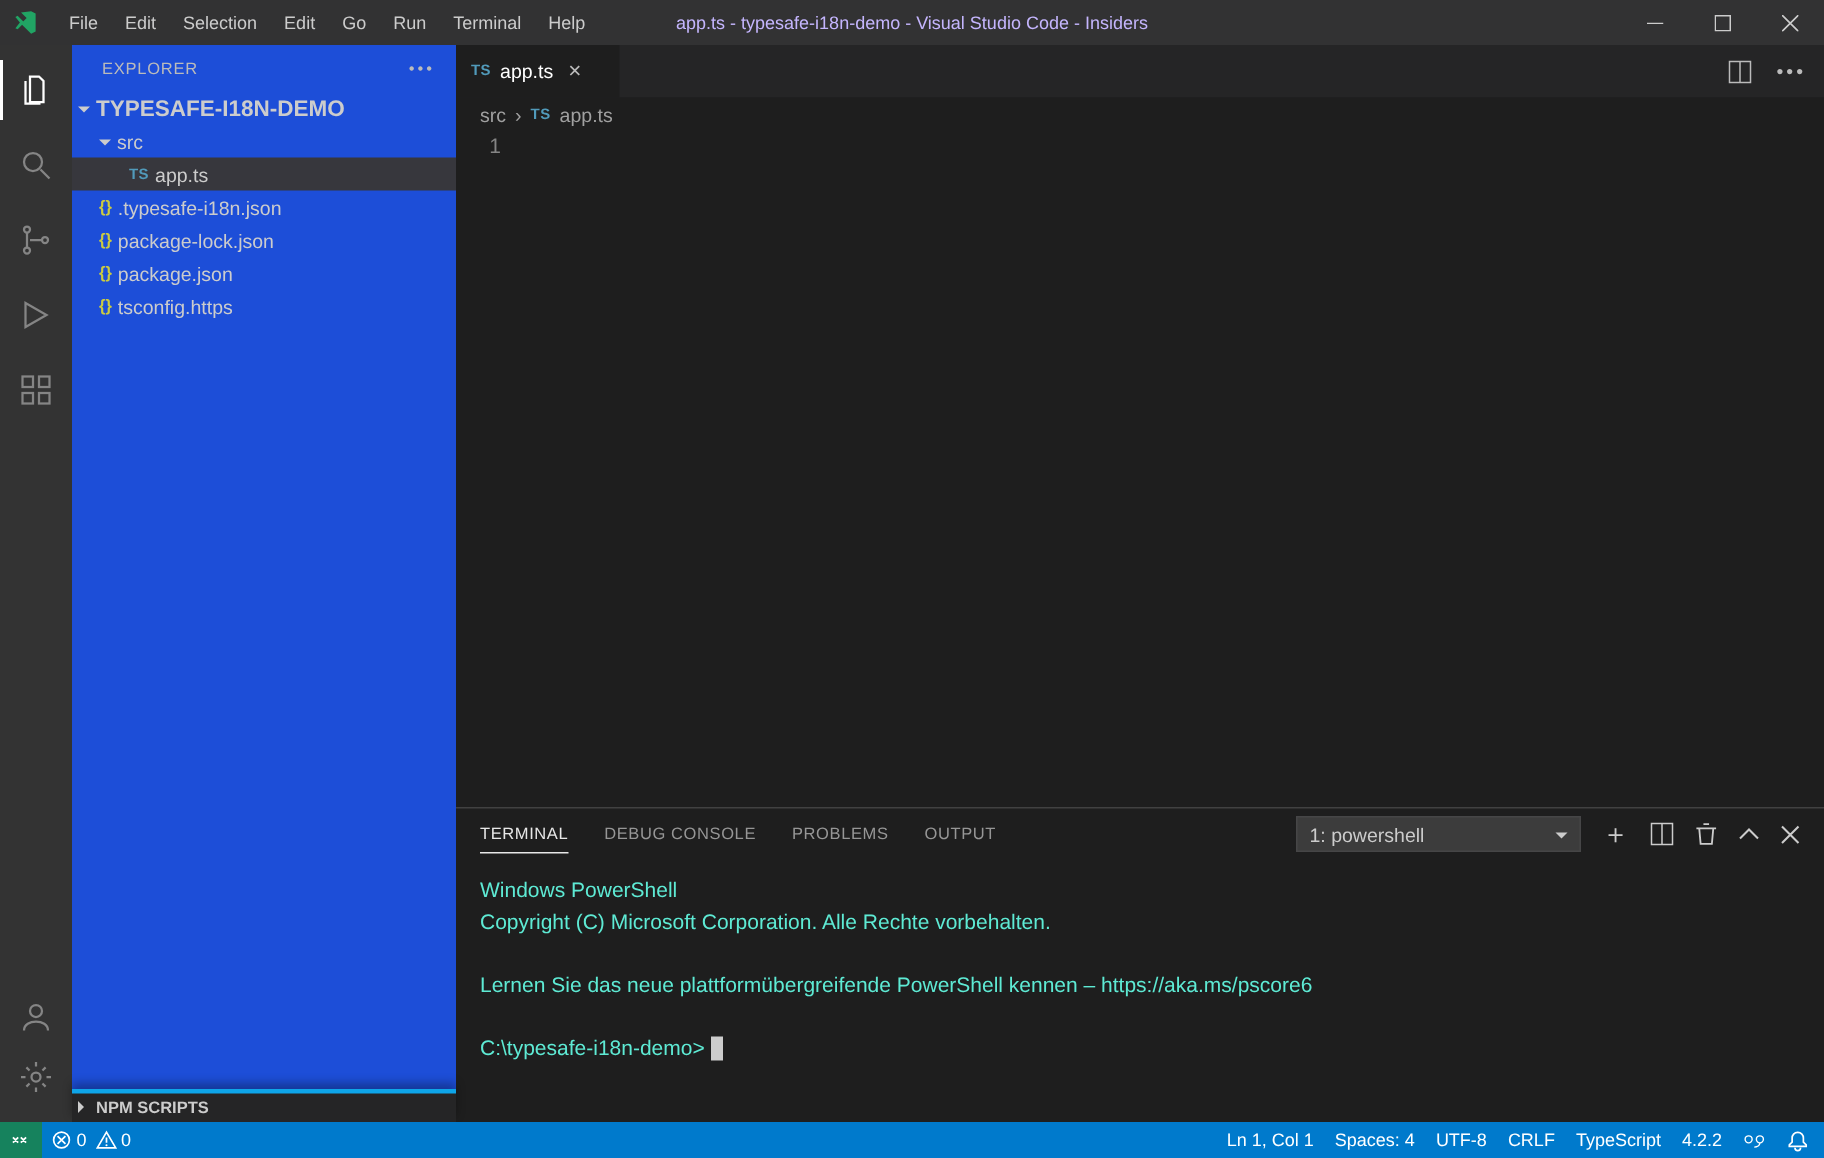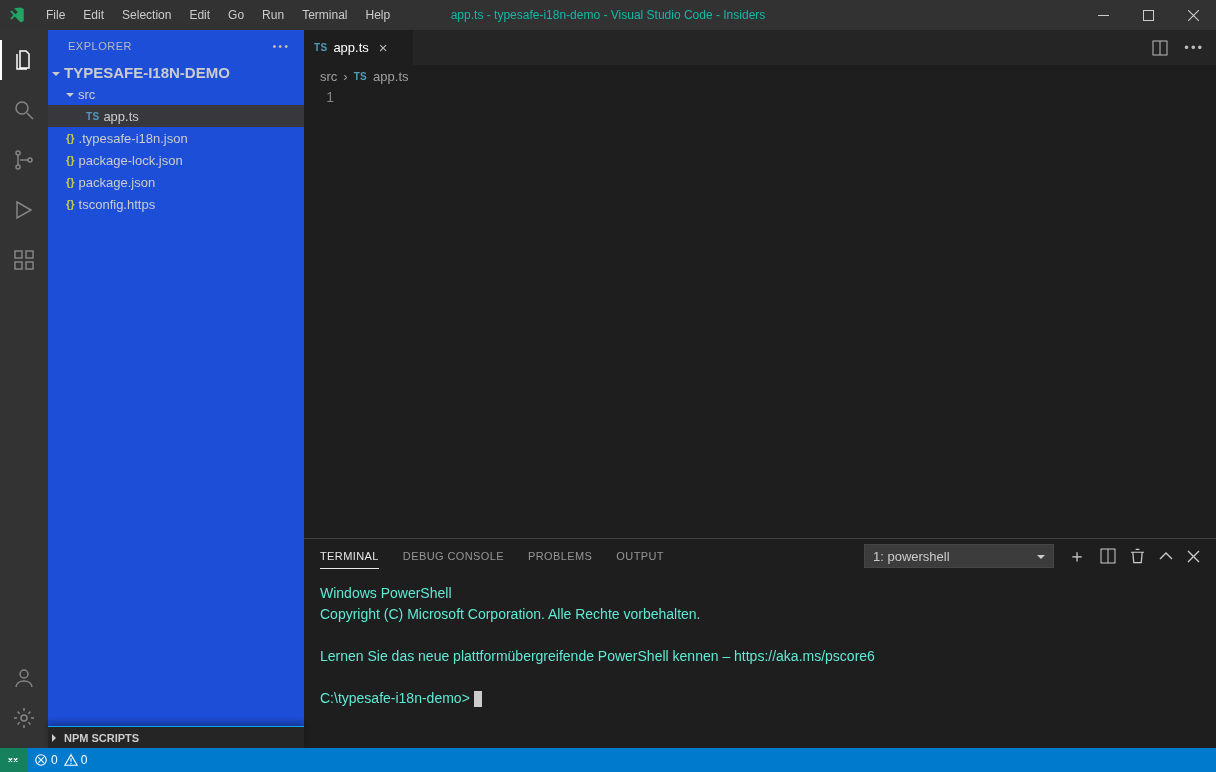--- a/index.html
+++ b/index.html
@@ -1,21 +1,21 @@
 <!DOCTYPE html>
 <html><head>
   <meta charset="utf-8">
   <style>
     * { margin:0; padding:0; box-sizing:border-box; font-family:"Segoe UI",Arial,sans-serif; }
     body { width:1216px; height:772px; background:#1e1e1e; color:#ccc; font-size:13px; overflow:hidden; position:relative; }
     .titlebar { height:30px; background:#323233; display:flex; align-items:center; padding:0 0 0 8px; color:#ccc; font-size:12px; }
     .logo { width:18px; height:18px; margin-right:8px; }
     .menu { display:flex; gap:2px; margin-left:4px; }
     .menu-item { padding:4px 8px; cursor:default; }
-    .title-center { position:absolute; left:50%; transform:translateX(-50%); color:#14b8a6; font-size:12px; }
+    .title-center { position:absolute; left:50%; transform:translateX(-50%); color:#c4b5fd; font-size:12px; }
     .win-controls { margin-left:auto; display:flex; }
     .win-btn { width:45px; height:30px; display:flex; align-items:center; justify-content:center; color:#ccc; }
     .body-area { display:flex; height:718px; }
     .activity-bar { width:48px; background:#333333; display:flex; flex-direction:column; align-items:center; padding-top:10px; gap:10px; }
     .act-btn { width:48px; height:40px; display:flex; align-items:center; justify-content:center; cursor:pointer; position:relative; color:#858585; }
     .act-btn.active { color:#fff; }
     .act-btn.active::before { content:""; position:absolute; left:0; top:0; bottom:0; width:2px; background:#fff; }
     .act-bottom { margin-top:auto; margin-bottom:10px; }
     .sidebar { width:256px; background:#1d4ed8; display:flex; flex-direction:column; border-right:0; }
     .sb-header { display:flex; align-items:center; justify-content:space-between; padding:10px 14px 10px 20px; color:#bbb; font-size:11px; letter-spacing:.5px; }
@@ -37,21 +37,21 @@
     .gutter { width:48px; text-align:right; padding-right:18px; color:#858585; font-size:14px; padding-top:2px; }
     .code { flex:1; }
     .panel { height:210px; background:#1e1e1e; border-top:1px solid #414141; display:flex; flex-direction:column; }
     .panel-tabs { display:flex; align-items:center; height:34px; padding:0 16px; gap:24px; font-size:11px; color:#969696; position:relative; }
     .ptab { cursor:pointer; padding:6px 0; letter-spacing:.4px;}
     .ptab.active { color:#e7e7e7; border-bottom:1px solid #e7e7e7; }
     .panel-right { margin-left:auto; display:flex; align-items:center; gap:14px; color:#ccc; font-size:14px;}
     .shell-select { display:flex; align-items:center; background:#3c3c3c; border:1px solid #464647; height:24px; padding:0 8px; gap:40px; font-size:13px; color:#ccc; min-width:190px; justify-content:space-between; }
     .panel-body { flex:1; padding:10px 16px 4px 16px; font-family:Consolas,monospace; font-size:14px; line-height:1.5; color:#5eead4; overflow:hidden; }
     .cursor-block { display:inline-block; width:8px; height:16px; background:#ccc; vertical-align:middle; }
-    .npm-scripts { position:absolute; bottom:24px; left:48px; width:256px; height:22px; background:#252526; display:flex; align-items:center; gap:4px; padding-left:4px; font-size:11px; font-weight:bold; color:#ccc; border-top:1px solid #0ea5e9; box-shadow:0 -4px 6px rgba(0,0,0,.3);}
+    .npm-scripts { position:absolute; bottom:24px; left:48px; width:256px; height:22px; background:#252526; display:flex; align-items:center; gap:4px; padding-left:4px; font-size:11px; font-weight:bold; color:#ccc; border-top:3px solid #0ea5e9; box-shadow:0 -4px 6px rgba(0,0,0,.3);}
     .statusbar { height:24px; background:#007acc; color:#fff; display:flex; align-items:center; font-size:12px; padding:0 10px 0 0; position:relative; }
     .status-left { display:flex; align-items:center; gap:6px; background:#007acc; padding-left:6px;}
     .status-left .rc { background:#16825d; padding:2px 8px 2px 6px; display:flex; align-items:center; gap:4px; height:24px; margin-left:-6px;}
     .status-right { margin-left:auto; display:flex; align-items:center; gap:14px; }
     .chev::before { content:""; display:inline-block; border:4px solid transparent; }
     .chev-r::before { border-left-color:#ccc; margin-right:0; }
     .chev-d::before { border-top-color:#ccc; vertical-align:middle; margin-top:3px;}
     svg{display:block;}
   </style>
 </head>
@@ -281,13 +281,33 @@
     </span>
     <span style="display:flex;align-items:center;gap:3px;">
       <svg width="14" height="14" viewBox="0 0 16 16">
           <path d="M8 2l7 12H1z" fill="none" stroke="#fff" stroke-width="1.3"></path>
           <line x1="8" y1="6" x2="8" y2="10" stroke="#fff" stroke-width="1.3"></line>
           <circle cx="8" cy="12" r=".8" fill="#fff"></circle>
         </svg>
       <span>0</span>
     </span>
   </div>
+  <div class="status-right">
+    <span>Ln 1, Col 1</span>
+    <span>Spaces: 4</span>
+    <span>UTF-8</span>
+    <span>CRLF</span>
+    <span>TypeScript</span>
+    <span>4.2.2</span>
+    <span>
+        <svg width="15" height="15" viewBox="0 0 16 16">
+          <circle cx="4" cy="7" r="2.5" fill="none" stroke="#fff"></circle>
+          <circle cx="12" cy="7" r="2.5" fill="none" stroke="#fff"></circle>
+          <path d="M12 9.5c0 2-2 3-4 3" fill="none" stroke="#fff"></path>
+        </svg>
+      </span>
+    <span>
+        <svg width="15" height="15" viewBox="0 0 16 16">
+          <path d="M8 2c-2.5 0-4 2-4 4v3l-2 2v1h12v-1l-2-2V6c0-2-1.5-4-4-4zM6 13a2 2 0 0 0 4 0" fill="none" stroke="#fff" stroke-width="1.2"></path>
+        </svg>
+      </span>
+  </div>
 </div>
 
 </body></html>

